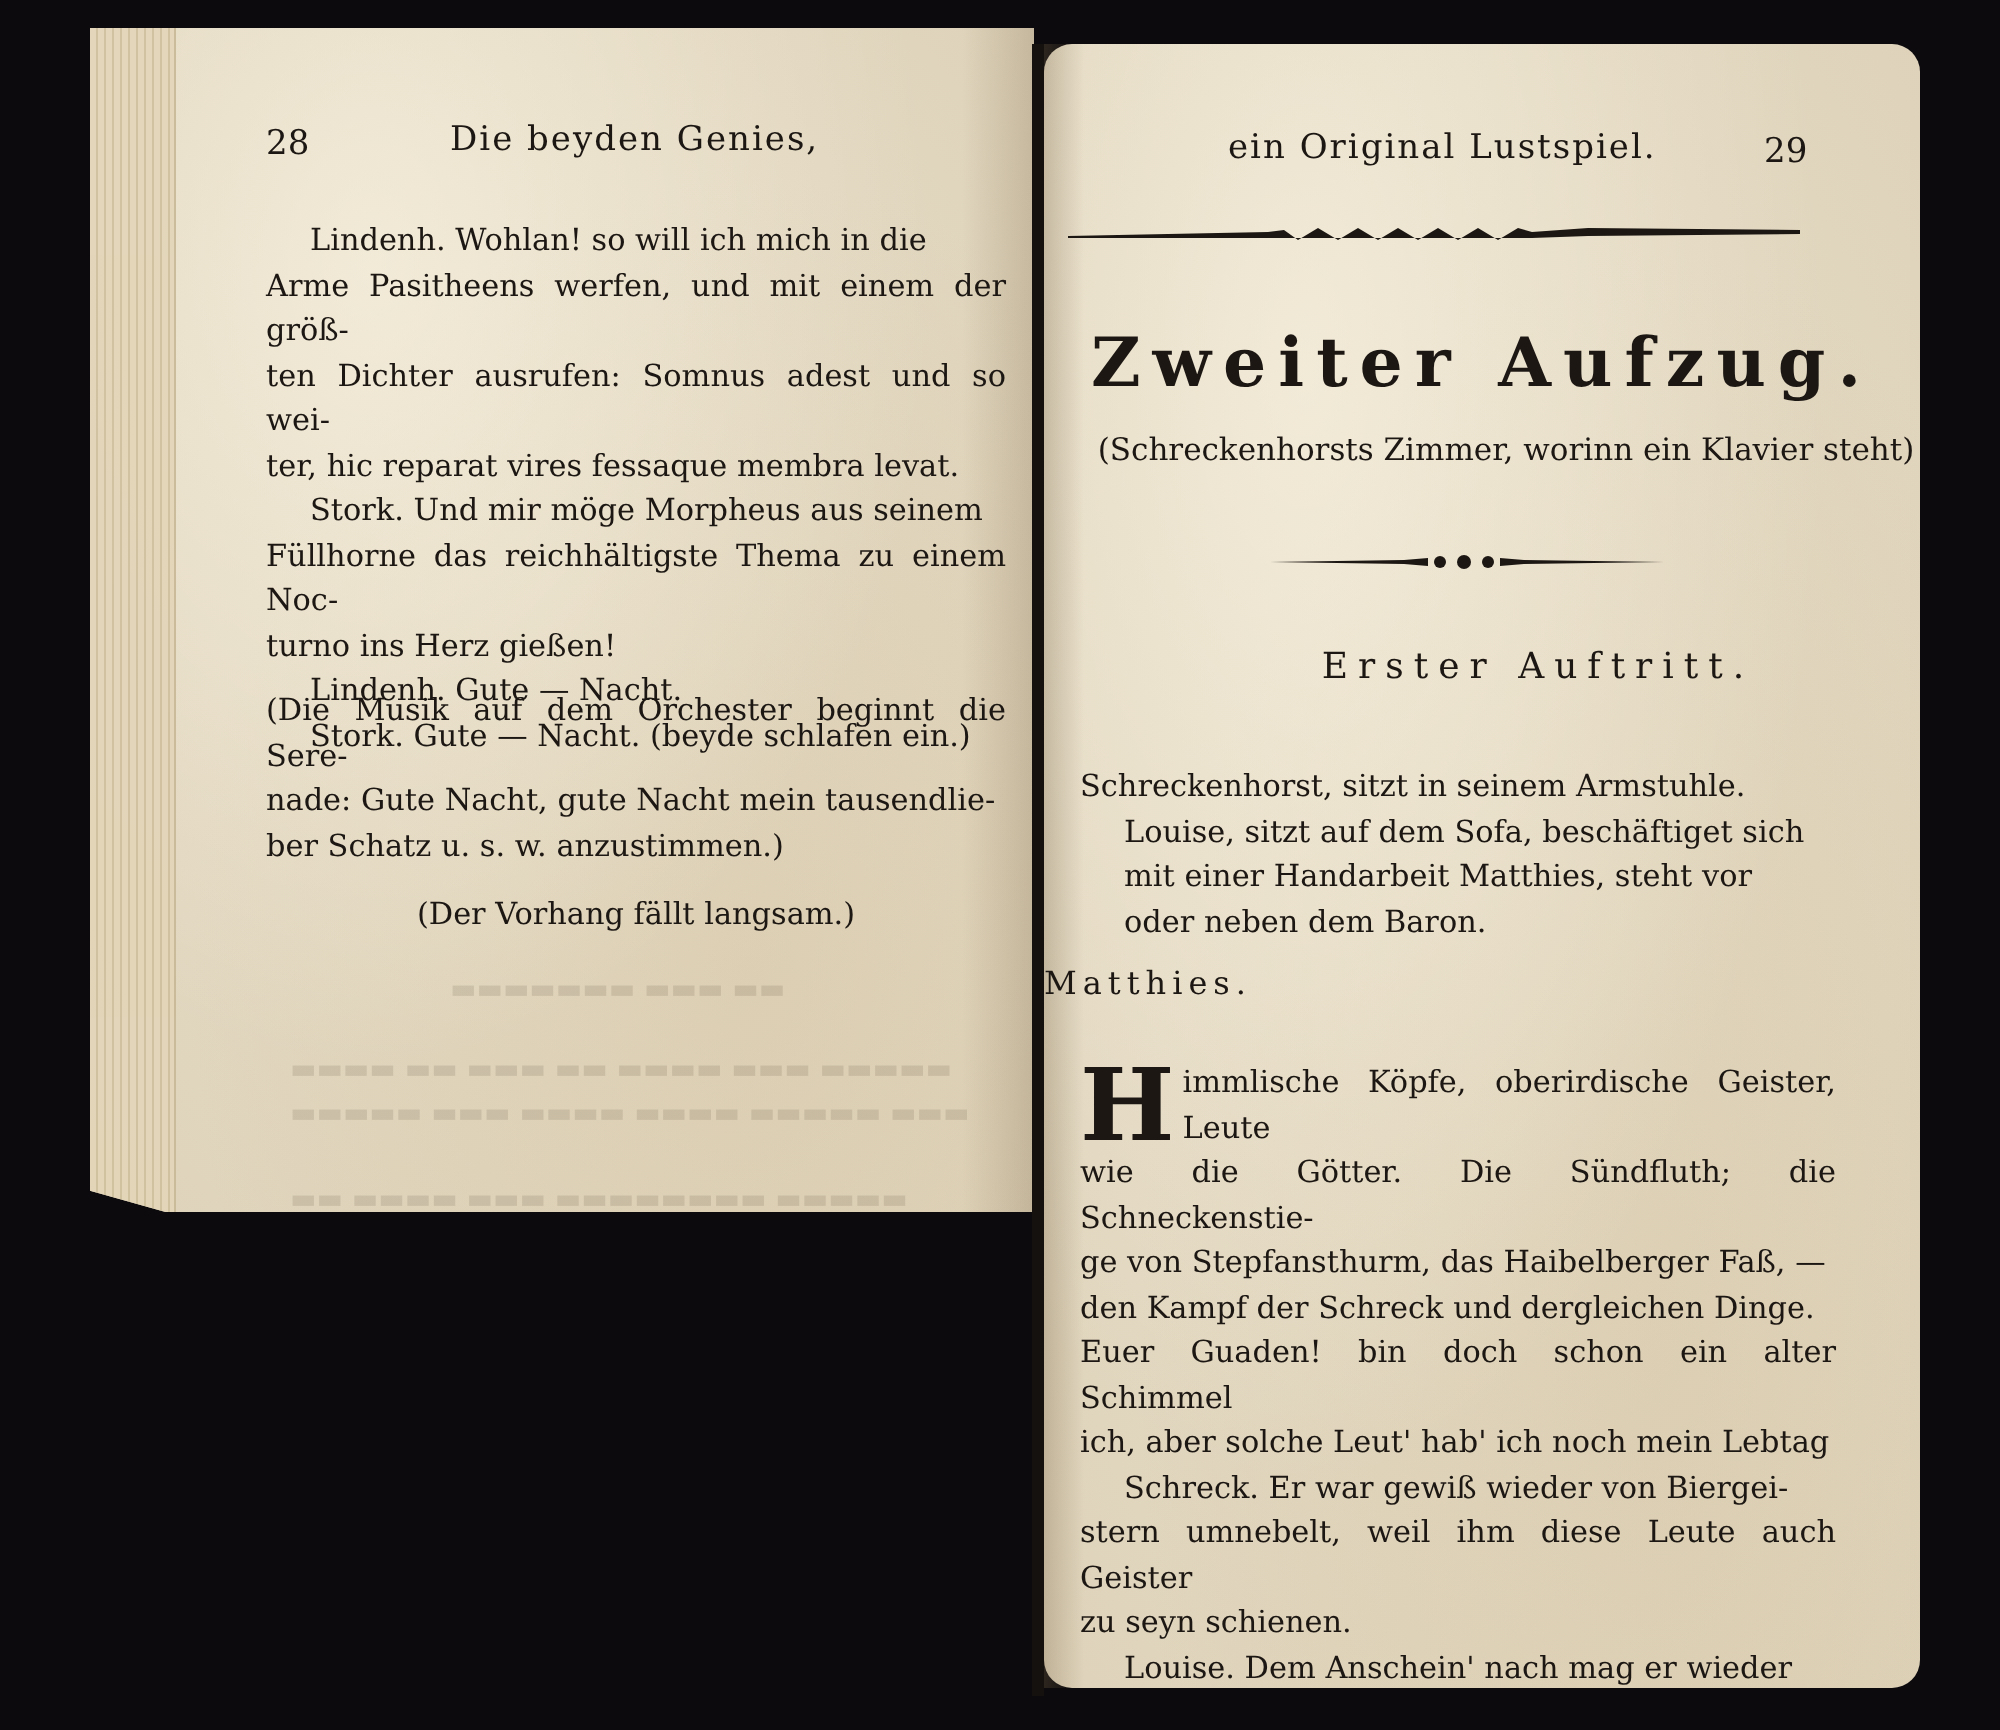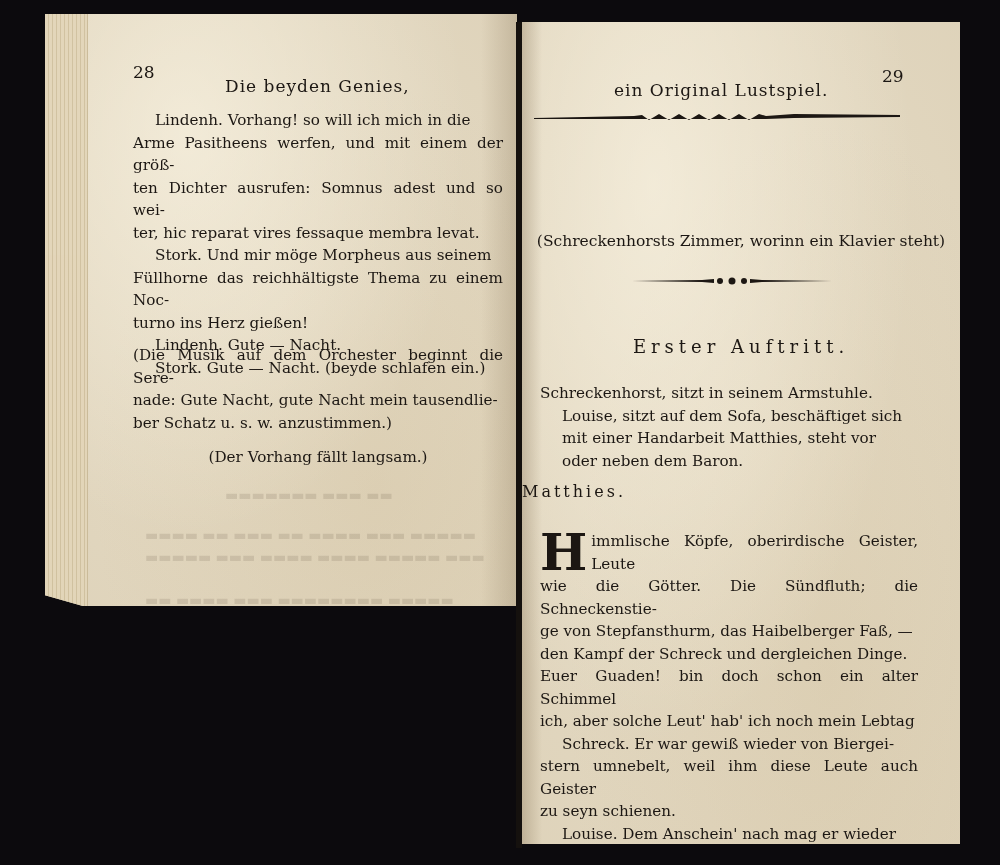--- a/index.html
+++ b/index.html
@@ -27,32 +27,32 @@
       background: repeating-linear-gradient(90deg,
         #e3d5b8 0px, #e3d5b8 3px, #cfbf9d 3px, #cfbf9d 4px);
       border-right:1px solid #c8b896;
       opacity:0.9;
     }
     #left-page .gutter-shade {
       position:absolute; right:0; top:0; width:36px; height:100%;
       background:linear-gradient(90deg, rgba(120,100,70,0) 0%, rgba(120,100,70,0.25) 100%);
     }
     #right-page {
-      left:522px; top:22px; width:438px; height:822px;
+      left:522px; top:22px; width:438px; height:822px;border-radius:14px;
     }
     #right-page .gutter-shade {
       position:absolute; left:0; top:0; width:20px; height:100%;
       background:linear-gradient(90deg, rgba(120,100,70,0.3) 0%, rgba(120,100,70,0) 100%);
     }
     #gutter {
       position:absolute; left:516px; top:22px; width:6px; height:826px;
       background:#15110e;
     }
     .running-head {
-      position:absolute; font-size:17px; letter-spacing:1px;margin-top:16px;
+      position:absolute; font-size:17px; letter-spacing:1px;
     }
     .page-num { position:absolute; font-size:17px; font-family:"DejaVu Serif", serif; }
     .textblock {
       position:absolute; font-size:15.2px; line-height:22.5px;
       font-family:"DejaVu Serif", serif;
     }
     .textblock p { margin:0; text-align:justify; text-align-last:left; }
     .indent { text-indent:22px; }
     .center { text-align:center !important; text-align-last:center !important; }
     .bleed {
@@ -84,21 +84,21 @@
 <body>
 
 <div id="left-page" class="page">
   <div id="page-edges"></div>
   <div class="gutter-shade"></div>
 
   <div class="page-num" style="left:88px; top:48px;">28</div>
   <div class="running-head" style="left:180px; top:46px;">Die beyden Genies,</div>
 
   <div class="textblock" style="left:88px; top:95px; width:370px;">
-    <p class="indent">Lindenh. Vorhang! so will ich mich in die</p>
+    <p class="indent">Lindenh. Wohlan! so will ich mich in die</p>
     <p>Arme Pasitheens werfen, und mit einem der größ-</p>
     <p>ten Dichter ausrufen: Somnus adest und so wei-</p>
     <p>ter, hic reparat vires fessaque membra levat.</p>
     <p class="indent">Stork. Und mir möge Morpheus aus seinem</p>
     <p>Füllhorne das reichhältigste Thema zu einem Noc-</p>
     <p>turno ins Herz gießen!</p>
     <p class="indent">Lindenh. Gute — Nacht.</p>
     <p class="indent">Stork. Gute — Nacht. (beyde schlafen ein.)</p>
   </div>
 
@@ -125,31 +125,32 @@
 <div id="right-page" class="page">
   <div class="gutter-shade"></div>
 
   <div class="running-head" style="left:92px; top:42px;">ein Original Lustspiel.</div>
   <div class="page-num" style="left:360px; top:44px;">29</div>
 
   <svg style="position:absolute; left:12px; top:88px;" width="366" height="14">
     <path d="M0 8 L100 6 L108 5 L115 10 L125 4 L135 10 L145 4 L155 10 L165 4 L175 10 L185 4 L195 10 L205 4 L215 10 L225 4 L232 6 L260 4 L366 5 L366 7 L260 8 L232 9 L0 9 Z" fill="#1c1713"></path>
   </svg>
 
-  <div class="stage-dir-top" style="top:210px;">(Schreckenhorsts Zimmer, worinn ein Klavier steht)</div>
+  <div class="act-title" style="top:140px;">Zweiter Aufzug.</div>
+  <div class="stage-dir-top" style="top:194px;padding-left:12px;">(Schreckenhorsts Zimmer, worinn ein Klavier steht)</div>
 
   <svg style="position:absolute; left:110px; top:254px;" width="200" height="10">
     <path d="M0 5 L70 4 L82 3 L82 7 L70 6 Z" fill="#1c1713"></path>
     <circle cx="88" cy="5" r="3" fill="#1c1713"></circle>
     <circle cx="100" cy="5" r="3.5" fill="#1c1713"></circle>
     <circle cx="112" cy="5" r="3" fill="#1c1713"></circle>
     <path d="M118 3 L130 4 L200 5 L130 6 L118 7 Z" fill="#1c1713"></path>
   </svg>
 
-  <div class="scene-title" style="top:314px;">Erster Auftritt.</div>
+  <div class="scene-title" style="top:301px;padding-left:28px;">Erster Auftritt.</div>
 
   <div class="textblock" style="left:18px; top:360px; width:372px;">
     <p>Schreckenhorst, sitzt in seinem Armstuhle.</p>
     <p class="indent">Louise, sitzt auf dem Sofa, beschäftiget sich</p>
     <p class="indent">mit einer Handarbeit  Matthies, steht vor</p>
     <p class="indent">oder neben dem Baron.</p>
   </div>
 
   <div class="speaker-head" style="top:460px;">Matthies.</div>
 

